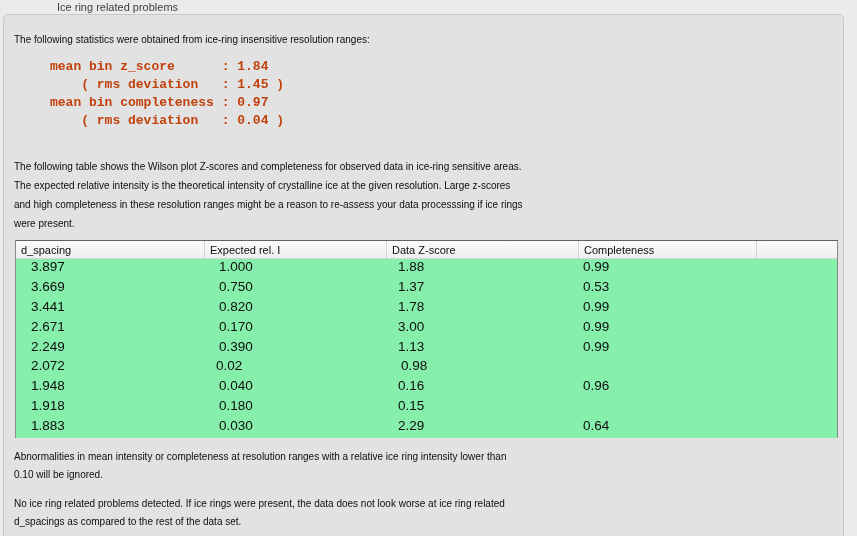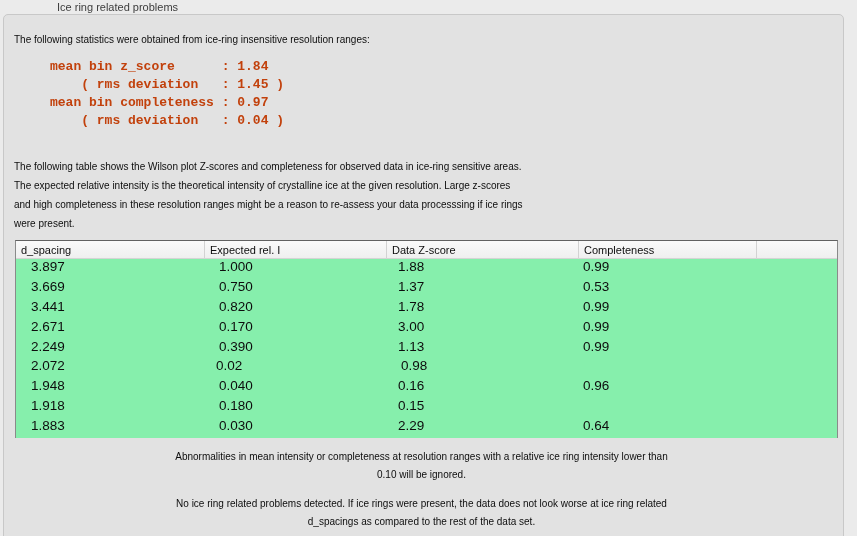--- a/index.html
+++ b/index.html
@@ -27,21 +27,21 @@
     box-sizing: border-box;
   }
 
   .para {
     position: absolute;
     font-size: 10px;
     line-height: 19px;
     white-space: pre-line;
     color: #0d0d0d;
   }
-  .para.tight { line-height: 17.5px; text-align: center; }
+  .para.tight { line-height: 17.5px; }
 
   .monoblock {
     position: absolute; left: 46px; top: 43px;
     font-family: "Liberation Mono", "DejaVu Sans Mono", monospace;
     font-size: 13px; font-weight: bold;
     line-height: 18px;
     white-space: pre;
     color: #c2410c;
   }
 

